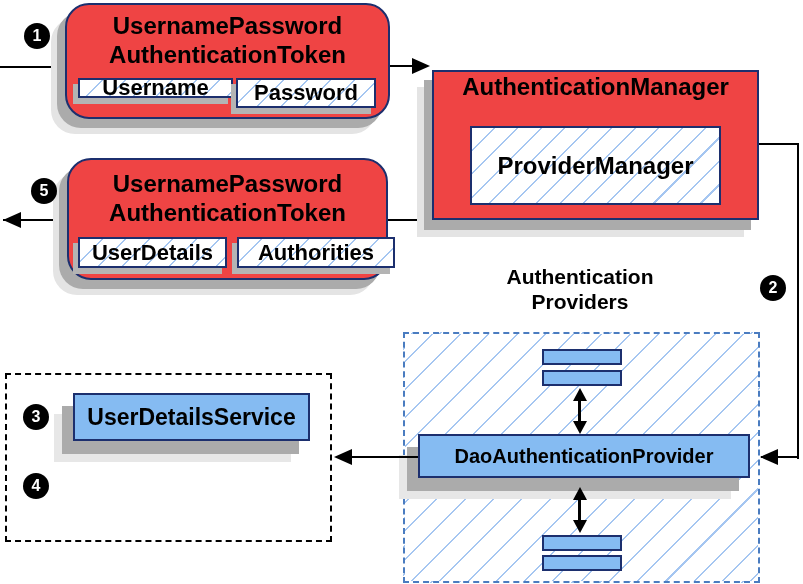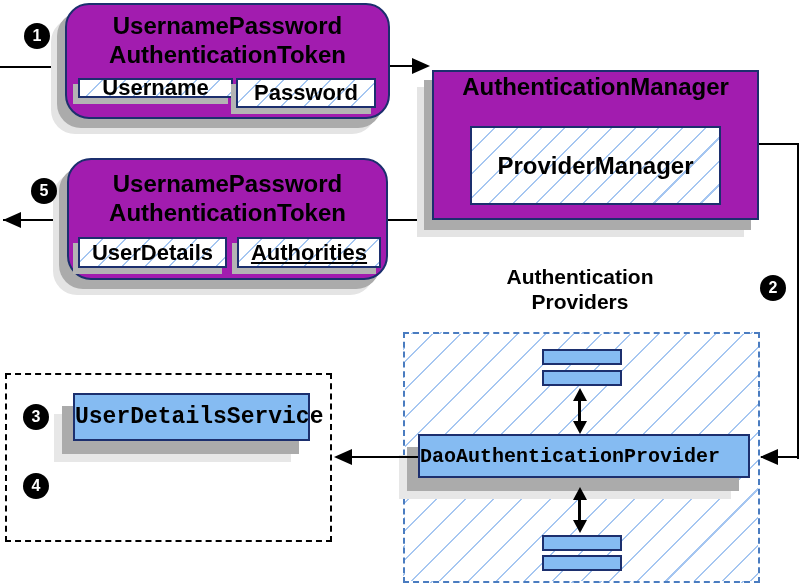--- a/index.html
+++ b/index.html
@@ -2,21 +2,21 @@
 <html><head>
 <meta charset="utf-8">
 <style>
   * { margin:0; padding:0; box-sizing:border-box; }
   body { background:#fff; }
   .canvas {
     position:relative; width:803px; height:584px; background:#fff;
     font-family:"Liberation Sans","DejaVu Sans",sans-serif; color:#000; overflow:hidden;
   }
   .blue-box {
-    position:absolute; background:#a21caf; border:2px solid #1C2F6E;
+    position:absolute; background:#ef4444; border:2px solid #1C2F6E;
   }
   .rounded {
     border-radius:24px;
     box-shadow:-8px 9px 0 #ABABAB, -14px 15px 0 #E4E4E4;
   }
   .rect-shadow { box-shadow:-8px 10px 0 #ABABAB, -15px 17px 0 #E4E4E4; }
   .big-shadow { box-shadow:-11px 13px 0 #ABABAB, -19px 21px 0 #E7E7E7; }
   .hatch {
     background-color:#FFFFFF;
     background-image:repeating-linear-gradient(135deg, rgba(255,255,255,0) 0px, rgba(255,255,255,0) 15px, #A5C6F1 15px, #A5C6F1 16.6px);
@@ -31,22 +31,22 @@
     display:flex; align-items:center; justify-content:center;
     font-weight:bold; font-size:22px; white-space:nowrap;
   }
   .inner-plain {
     position:absolute; border:2px solid #1C2F6E;
     display:flex; align-items:center; justify-content:center;
     font-weight:bold; font-size:24px; white-space:nowrap;
   }
   .fill-box {
     position:absolute; background:#85BBF2; border:2px solid #1C2F6E;
-    display:flex; align-items:center; 
-    font-weight:bold; white-space:nowrap;font-family:Liberation Mono, monospace;
+    display:flex; align-items:center; justify-content:center;
+    font-weight:bold; white-space:nowrap;
   }
   .badge {
     position:absolute; width:26px; height:26px; border-radius:50%;
     background:#000; color:#fff; display:flex; align-items:center; justify-content:center;
     font-size:16px; font-weight:bold;
   }
   .h-line { position:absolute; height:2px; background:#000; }
   .v-line { position:absolute; width:2px; background:#000; }
   .tri-right {
     position:absolute; width:0; height:0;
@@ -122,21 +122,21 @@
   </div>
 
   <div class="blue-box rounded" style="left:67px; top:158px; width:321px; height:122px;">
     <div class="node-title" style="padding-top:9px;">
       <div>UsernamePassword</div>
       <div>AuthenticationToken</div>
     </div>
     <div class="chip hatch" style="left:9px; top:77px; width:149px; height:31px;">
       <span>UserDetails</span>
     </div>
-    <div class="chip hatch" style="left:168px; top:77px; width:144px; height:31px;text-decoration:underline;">
+    <div class="chip hatch" style="left:168px; top:77px; width:158px; height:31px;">
       <span>Authorities</span>
     </div>
   </div>
   <div class="badge" style="left:31px; top:178px;">
     <span>5</span>
   </div>
 
   <div class="group-heading" style="left:455px; top:264px; width:250px;">
     <div>Authentication</div>
     <div>Providers</div>

